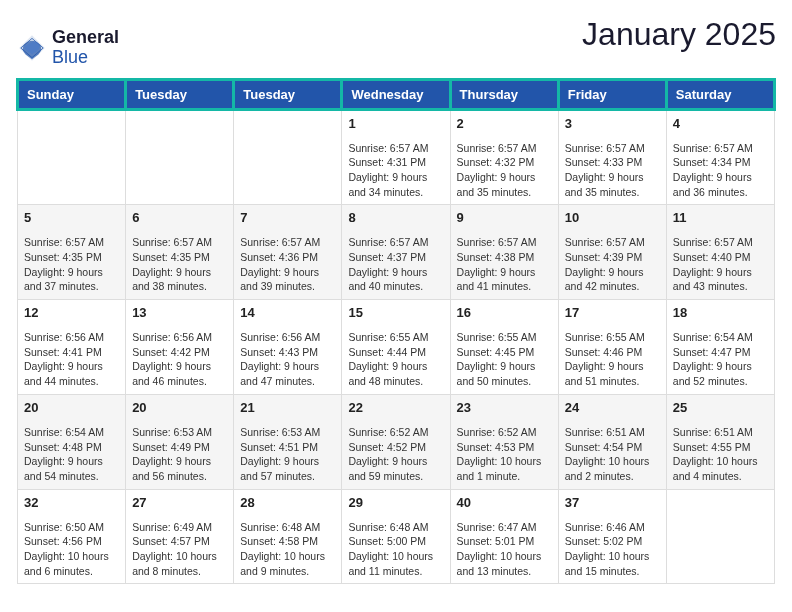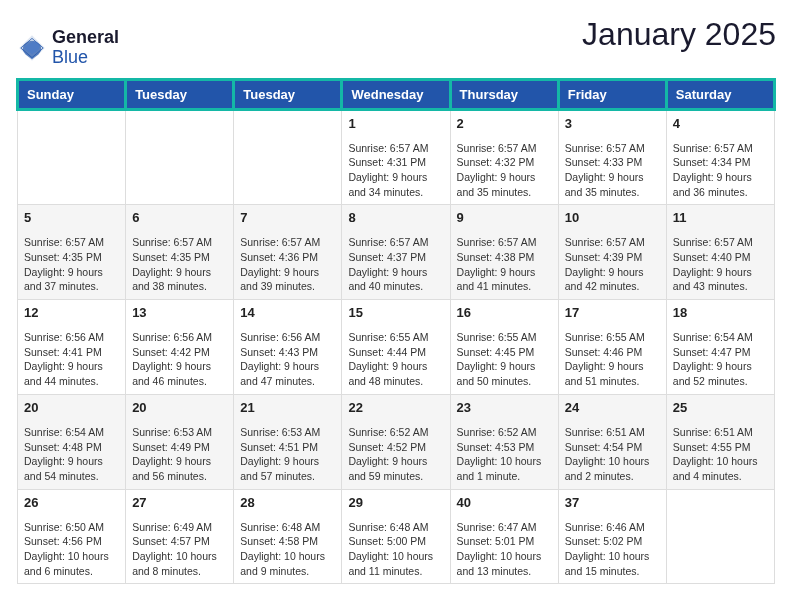--- a/index.html
+++ b/index.html
@@ -236,21 +236,21 @@
           <span class="day-number">24</span>
           <div class="day-info">Sunrise: 6:51 AM<br>Sunset: 4:54 PM<br>Daylight: 10 hours and 2 minutes.</div>
         </td>
         <td>
           <span class="day-number">25</span>
           <div class="day-info">Sunrise: 6:51 AM<br>Sunset: 4:55 PM<br>Daylight: 10 hours and 4 minutes.</div>
         </td>
       </tr>
       <tr>
         <td>
-          <span class="day-number">26</span>
+          <span class="day-number">32</span>
           <div class="day-info">Sunrise: 6:50 AM<br>Sunset: 4:56 PM<br>Daylight: 10 hours and 6 minutes.</div>
         </td>
         <td>
           <span class="day-number">27</span>
           <div class="day-info">Sunrise: 6:49 AM<br>Sunset: 4:57 PM<br>Daylight: 10 hours and 8 minutes.</div>
         </td>
         <td>
           <span class="day-number">28</span>
           <div class="day-info">Sunrise: 6:48 AM<br>Sunset: 4:58 PM<br>Daylight: 10 hours and 9 minutes.</div>
         </td>

